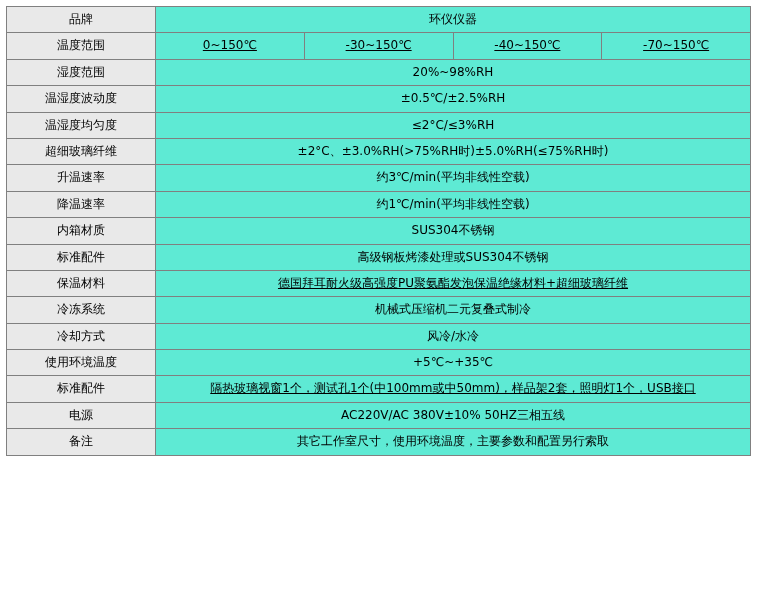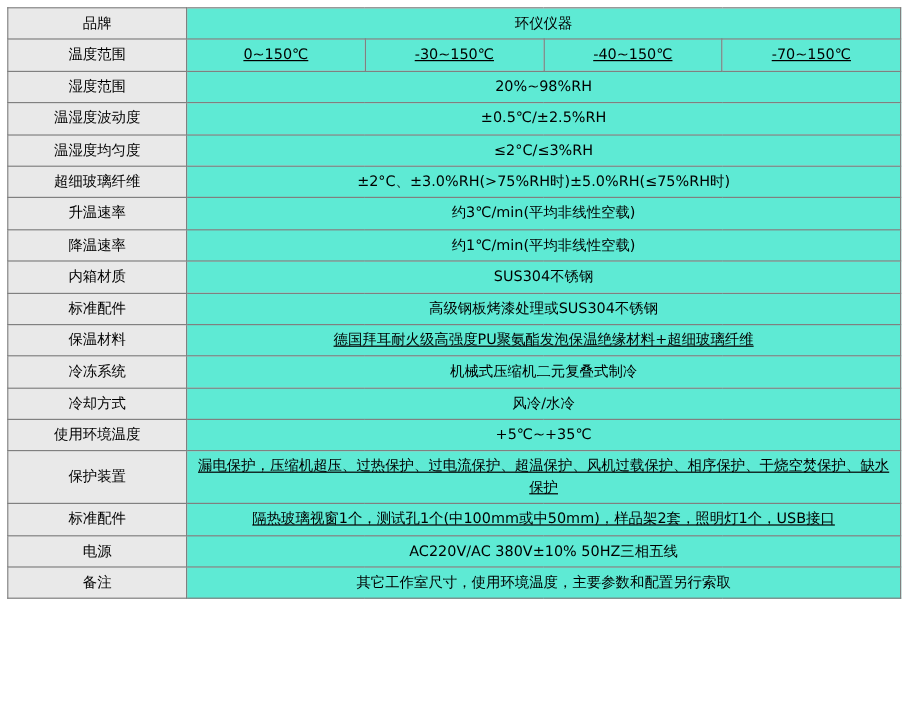--- a/index.html
+++ b/index.html
@@ -107,24 +107,20 @@
       </tr>
       <tr>
         <td class="label">冷却方式</td>
         <td class="value" colspan="4">风冷/水冷</td>
       </tr>
       <tr>
         <td class="label">使用环境温度</td>
         <td class="value" colspan="4">+5℃~+35℃</td>
       </tr>
       <tr>
-        <td class="label">保护装置</td>
-        <td class="value multiline" colspan="4">漏电保护，压缩机超压、过热保护、过电流保护、超温保护、风机过载保护、相序保护、干烧空焚保护、缺水保护</td>
-      </tr>
-      <tr>
         <td class="label">标准配件</td>
         <td class="value multiline" colspan="4">隔热玻璃视窗1个，测试孔1个(中100mm或中50mm)，样品架2套，照明灯1个，USB接口</td>
       </tr>
       <tr>
         <td class="label">电源</td>
         <td class="value" colspan="4">AC220V/AC 380V±10% 50HZ三相五线</td>
       </tr>
       <tr>
         <td class="label">备注</td>
         <td class="value" colspan="4">其它工作室尺寸，使用环境温度，主要参数和配置另行索取</td>

